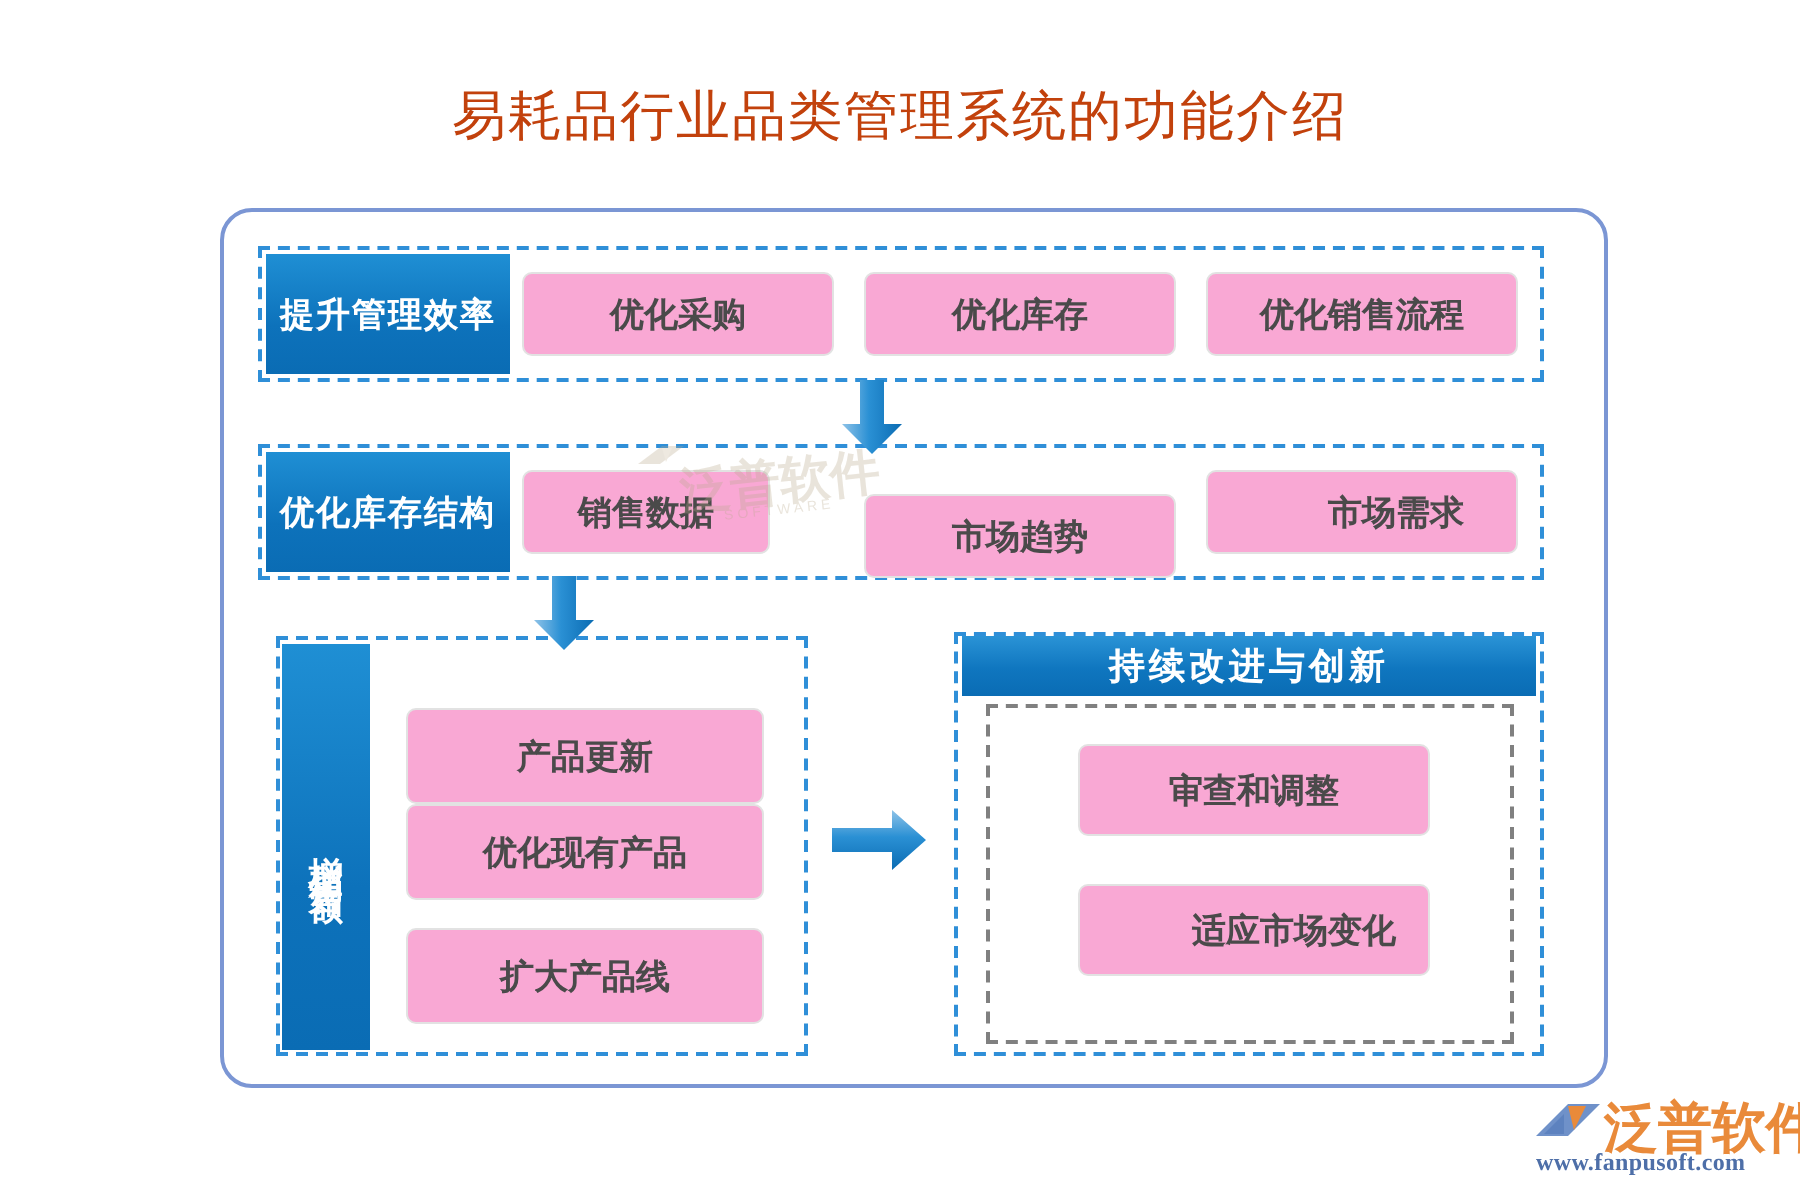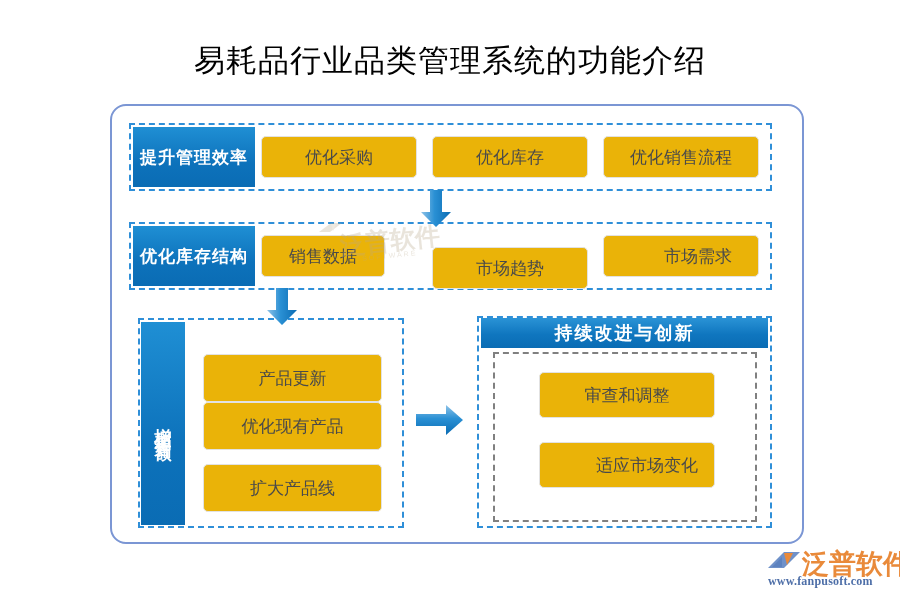--- a/index.html
+++ b/index.html
@@ -11,23 +11,23 @@
     overflow: hidden;
   }
 
   
   .page-title {
     position: absolute;
     top: 40px;
     left: 0;
     width: 900px;
     text-align: center;
-    font-size: 31px;
+    font-size: 27px;
     font-weight: 400;
-    color: #000000;
+    color: #c2410c;
     letter-spacing: 1px;
     font-family: "Liberation Serif", "DejaVu Serif", serif;
   }
 
   
   .watermark {
     position: absolute;
     left: 318px;
     top: 216px;
     width: 112px;
@@ -102,30 +102,31 @@
   .blue-label.v {
     writing-mode: vertical-rl;
     font-size: 17px;
     letter-spacing: 4px;
     line-height: 1;
   }
 
   
   .chip {
     position: absolute;
-    background: #eab308;
+    background: #f9a8d4;
     border: 1px solid #e2e2e2;
     border-radius: 5px;
     display: flex;
     align-items: center;
     justify-content: center;
     color: #4a4a4a;
     font-size: 17px;
     z-index: 4;
     font-family: "Liberation Serif", "DejaVu Serif", serif;
+    font-weight: bold;
   }
 
   
   .arrow { position: absolute; z-index: 6; }
 
   
   .panel-header {
     position: absolute;
     background: linear-gradient(180deg, #2a93d6 0%, #0f76bf 55%, #0a6cb4 100%);
     color: #ffffff;

